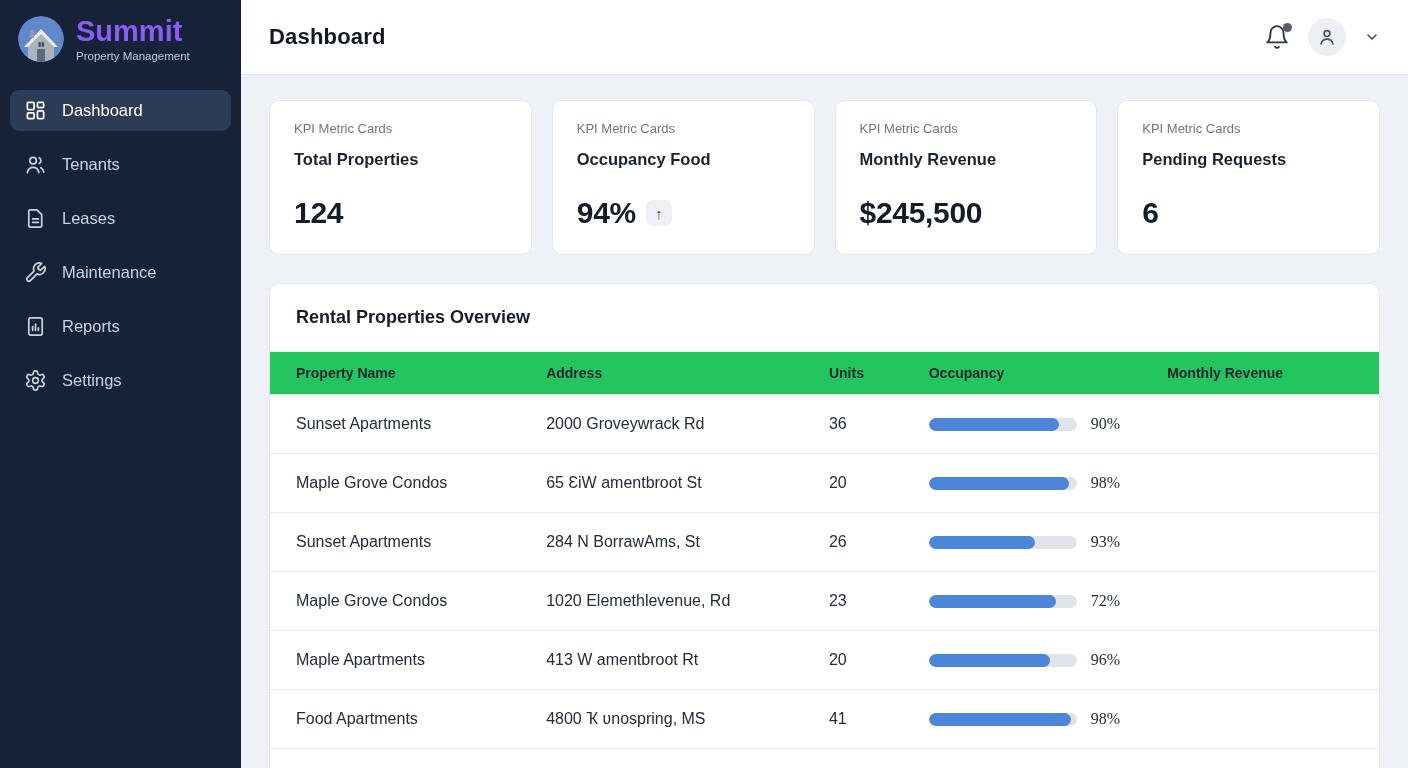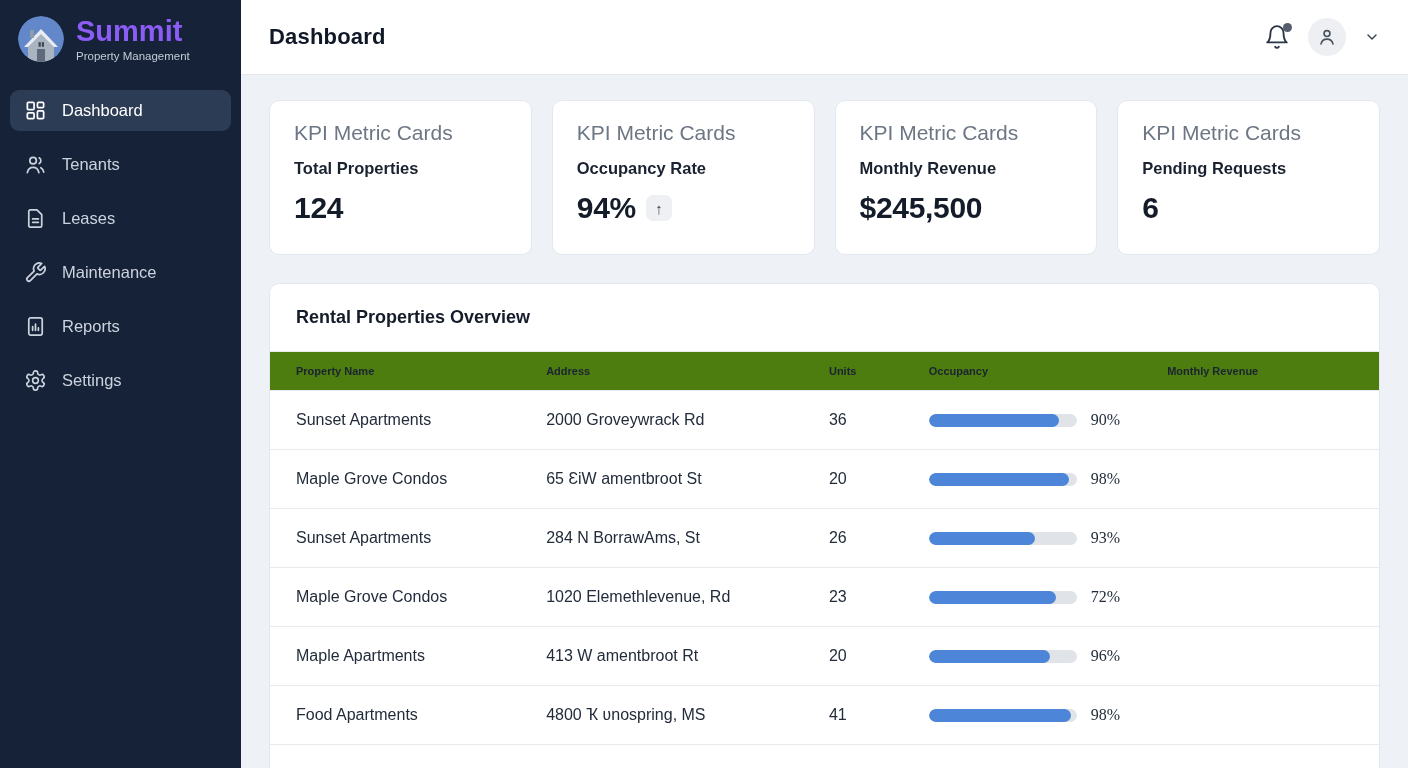--- a/index.html
+++ b/index.html
@@ -51,42 +51,42 @@
   .chev svg { width:16px; height:16px; }
 
   .content { padding:25px 28px 0 28px; flex:1; }
 
   
   .kpi-row { display:grid; grid-template-columns:repeat(4,1fr); gap:20px; }
   .kpi-card {
     background:#ffffff; border:1px solid #e4e8ee; border-radius:10px;
     padding:20px 24px; height:155px;
   }
-  .kpi-eyebrow { font-size:21px; color:#6d7684; margin-bottom:14px; }
-  .kpi-label { font-size:16.5px; font-weight:bold; color:#1a2230; margin-bottom:13px; }
+  .kpi-eyebrow { font-size:13px; color:#6d7684; margin-bottom:14px; }
+  .kpi-label { font-size:16.5px; font-weight:bold; color:#1a2230; margin-bottom:27px; }
   .kpi-value-row { display:flex; align-items:center; gap:10px; }
   .kpi-value { font-size:30px; font-weight:bold; color:#141c2a; letter-spacing:-.3px; }
   .trend-badge {
     width:26px; height:26px; border-radius:7px; background:#eef0f4;
     display:none; align-items:center; justify-content:center;
     color:#3f4754; font-size:15px;
   }
   .trend-badge.show { display:flex; }
 
   
   .table-card {
     margin-top:28px; background:#ffffff; border:1px solid #e4e8ee;
     border-radius:10px 10px 0 0; border-bottom:none; overflow:hidden;
   }
   .table-title { font-size:18px; font-weight:bold; color:#141c2a; padding:23px 26px; }
   table { width:100%; border-collapse:collapse; table-layout:fixed; }
   col.c-prop { width:24%; } col.c-addr { width:25.5%; } col.c-units { width:9%; }
   col.c-occ { width:21.5%; } col.c-rev { width:20%; }
   thead th {
-    background:#4d7c0f; text-align:left; font-size:11px; font-weight:bold;
+    background:#22c55e; text-align:left; font-size:14px; font-weight:bold;
     color:#1b2432; padding:13px 10px; border-top:1px solid #e8eaee; border-bottom:1px solid #e8eaee;
   }
   thead th:first-child, tbody td:first-child { padding-left:26px; }
   tbody td {
     padding:0 10px; height:59px; font-size:16px; color:#222c3a;
     border-bottom:1px solid #e7eaee; background:#ffffff;
   }
   .occ-cell { display:flex; align-items:center; gap:14px;font-family:Liberation Serif, serif; }
   .occ-track { width:148px; height:13px; border-radius:7px; background:#e0e4e9; overflow:hidden; }
   .occ-fill { height:100%; border-radius:7px; background:#4d86d8; }
@@ -215,21 +215,21 @@
     <div class="kpi-eyebrow">KPI Metric Cards</div>
     <div class="kpi-label">Total Properties</div>
     <div class="kpi-value-row">
       <span class="kpi-value">124</span>
 
     </div>
   </div>
 
   <div class="kpi-card">
     <div class="kpi-eyebrow">KPI Metric Cards</div>
-    <div class="kpi-label">Occupancy Rate</div>
+    <div class="kpi-label">Occupancy Food</div>
     <div class="kpi-value-row">
       <span class="kpi-value">94%</span>
       <span class="trend-badge show">↑</span>
     </div>
   </div>
 
   <div class="kpi-card">
     <div class="kpi-eyebrow">KPI Metric Cards</div>
     <div class="kpi-label">Monthly Revenue</div>
     <div class="kpi-value-row">

